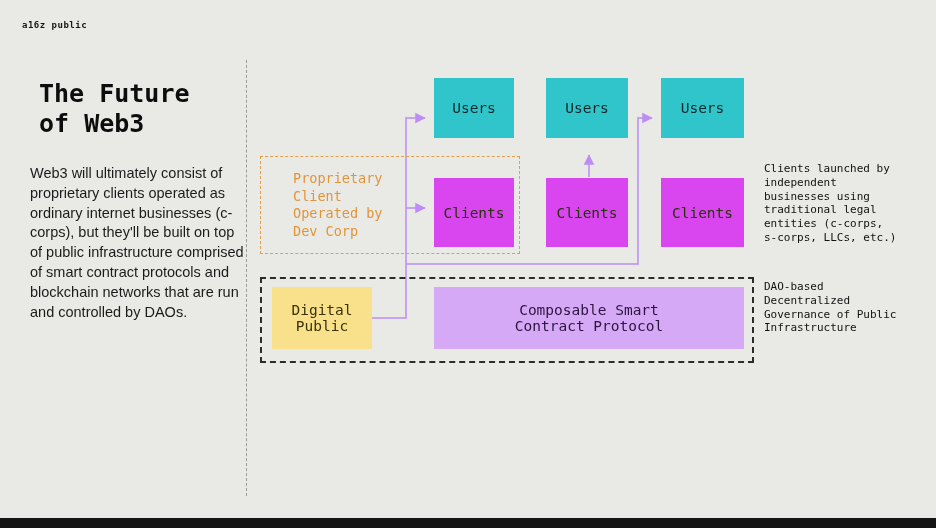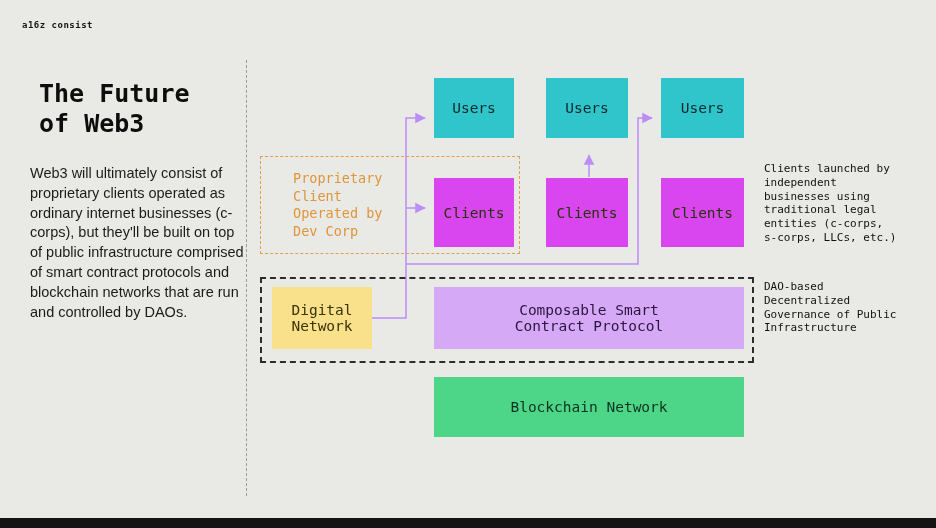--- a/index.html
+++ b/index.html
@@ -37,21 +37,21 @@
   .annotation.a2{top:280px;}
 
   .connectors{position:absolute;left:0;top:0;pointer-events:none;}
   .bottom-bar{position:absolute;left:0;top:518px;width:936px;height:10px;background:#141414;}
 </style>
 </head>
 <body>
 
 <div class="slide">
 
-  <div class="brand mono">a16z consist</div>
+  <div class="brand mono">a16z public</div>
 
   <h1 class="title mono pre">The Future
 of Web3</h1>
 
   <p class="intro">Web3 will ultimately consist of proprietary clients operated as ordinary internet businesses (c-corps), but they'll be built on top of public infrastructure comprised of smart contract protocols and blockchain networks that are run and controlled by DAOs.</p>
 
   <div class="divider"></div>
 
   <svg class="connectors" width="936" height="528" viewBox="0 0 936 528">
     <defs>
@@ -81,26 +81,25 @@
 
   <div class="annotation a1 mono pre">Clients launched by
 independent
 businesses using
 traditional legal
 entities (c-corps,
 s-corps, LLCs, etc.)</div>
 
   <div class="dao-frame"></div>
   <div class="box digital">Digital
-Network</div>
+Public</div>
   <div class="box protocol">Composable Smart
 Contract Protocol</div>
 
   <div class="annotation a2 mono pre">DAO-based
 Decentralized
 Governance of Public
 Infrastructure</div>
 
-  <div class="box blockchain">Blockchain Network</div>
 
   <div class="bottom-bar"></div>
 
 </div>
 
 </body></html>

